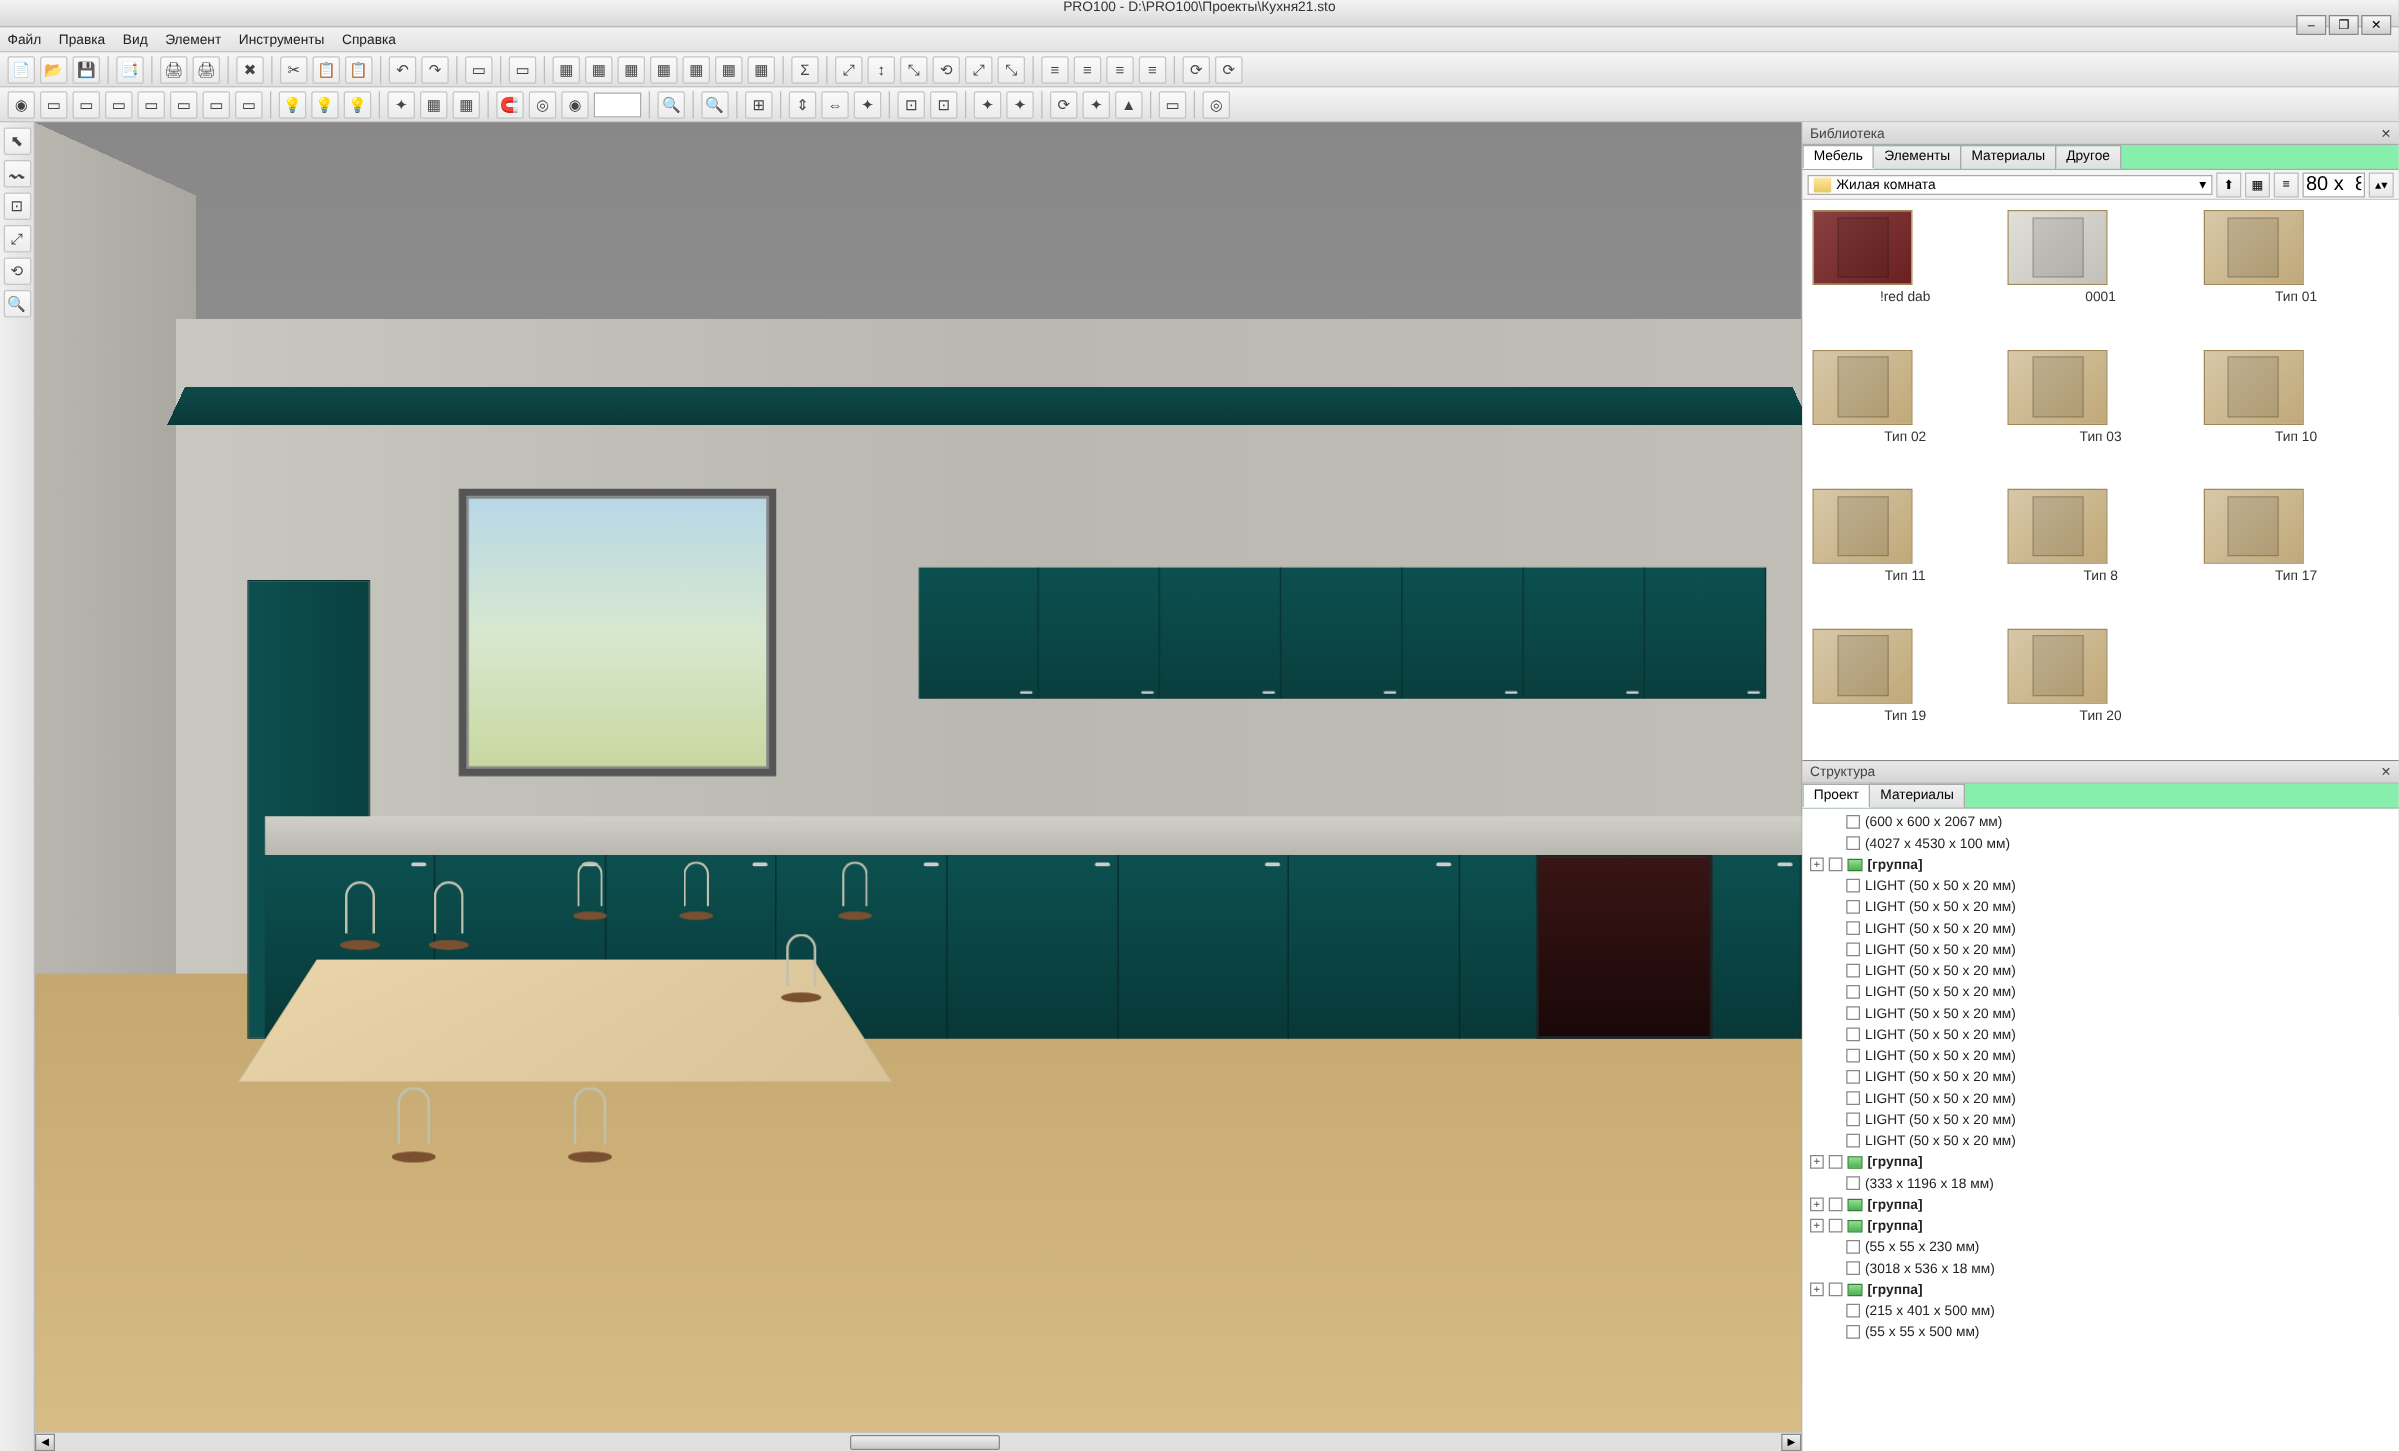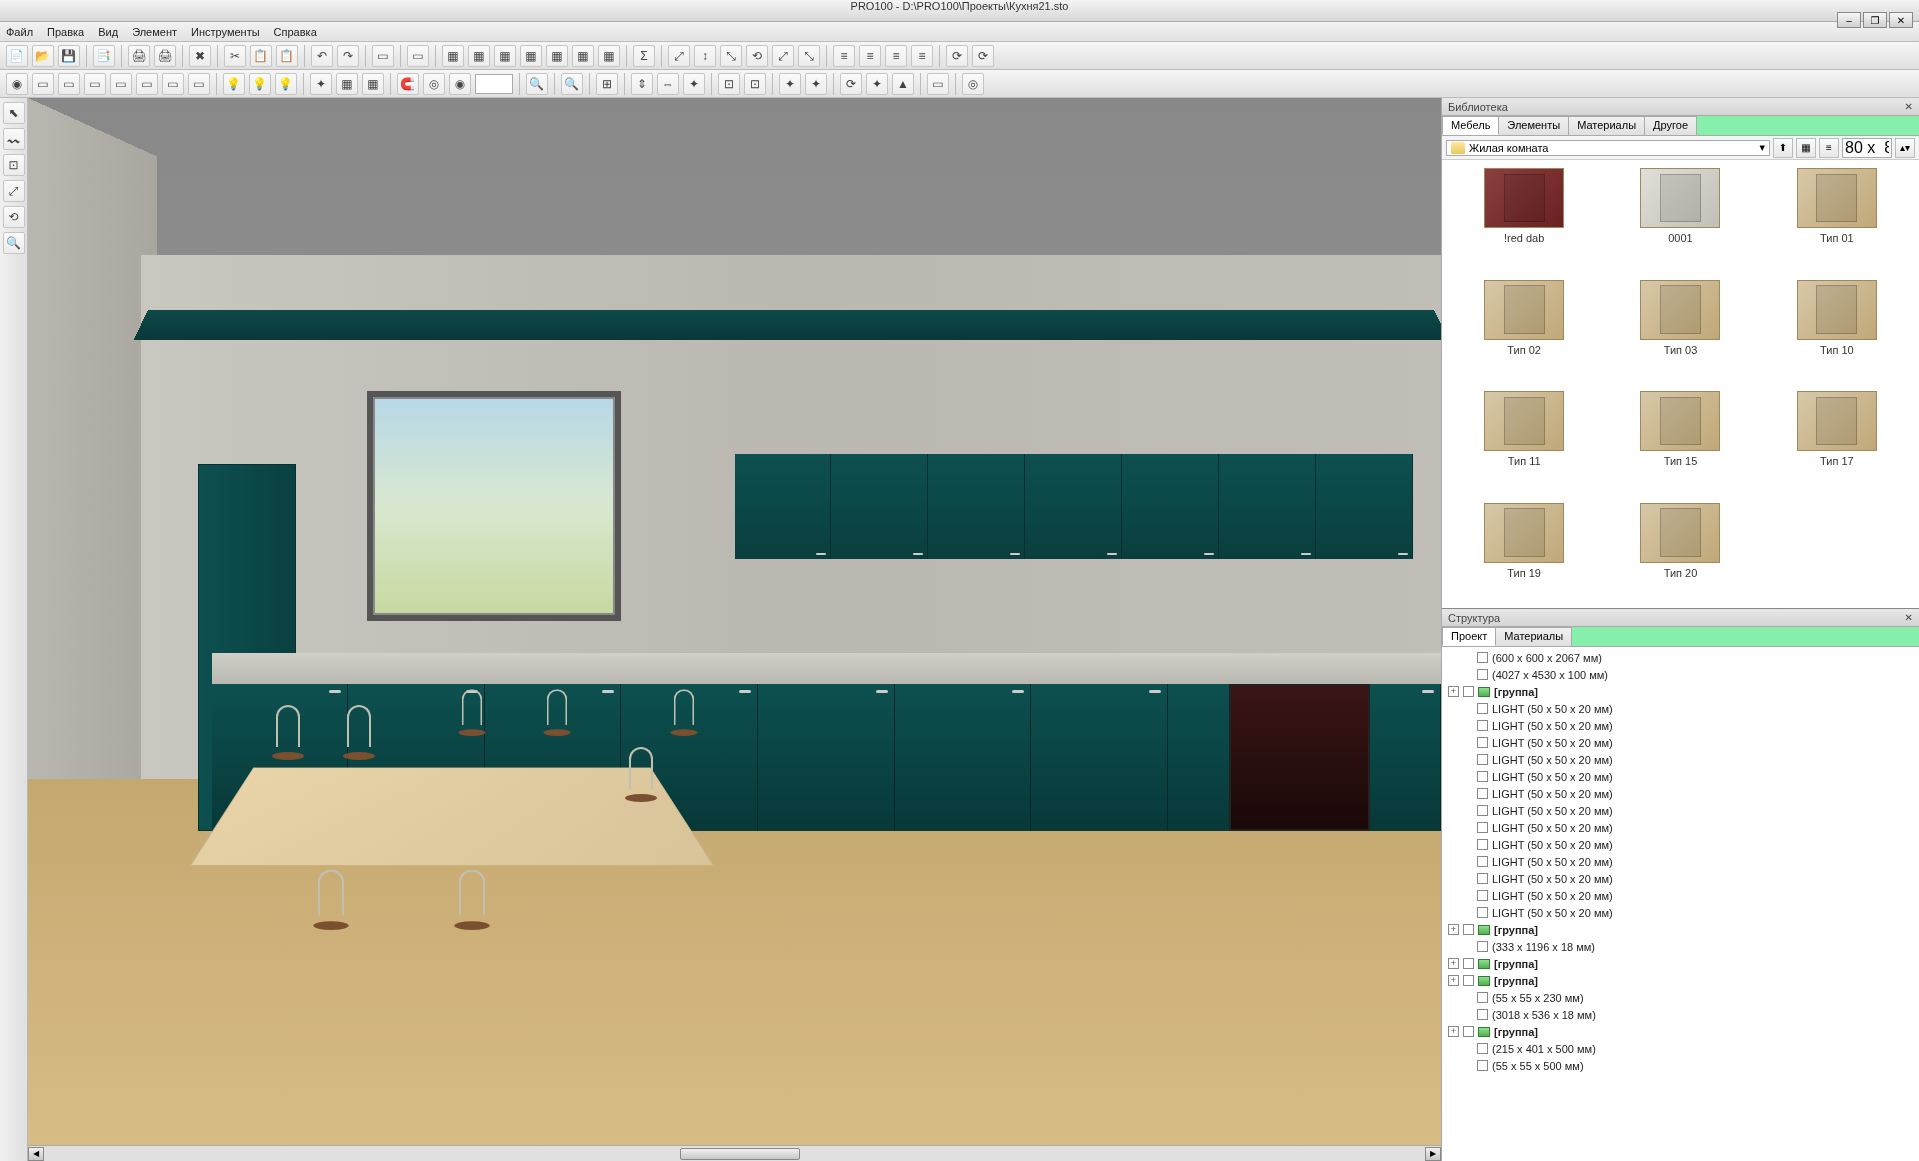--- a/index.html
+++ b/index.html
@@ -77,21 +77,21 @@
 .tabs { height: 20px; display: flex; background: #86efac; border-bottom: 1px solid #aaa; }
 .tab { padding: 2px 8px; border: 1px solid #aaa; border-bottom: none; background: linear-gradient(#f0f0f0,#e0e0e0); cursor: pointer; margin-right: -1px; }
 .tab.active { background: white; border-bottom: 1px solid white; z-index: 1; }
 .lib-toolbar { height: 24px; background: #f4f4f4; display: flex; align-items: center; padding: 0 4px; gap: 3px; border-bottom: 1px solid #ccc; }
 .lib-path { flex: 1; height: 16px; background: white; border: 1px solid #aaa; display: flex; align-items: center; padding: 0 4px; gap: 4px; }
 .folder-icon { width: 14px; height: 12px; background: linear-gradient(#ffe8a0,#e8c860); border-radius: 1px; }
 .lib-btn { width: 20px; height: 20px; background: linear-gradient(#fafafa,#e8e8e8); border: 1px solid #bbb; cursor: pointer; display: flex; align-items: center; justify-content: center; font-size: 10px; }
 .thumb-size { width: 50px; height: 20px; border: 1px solid #aaa; background: white; font-size: 16px; padding: 0 2px; }
 
 .library-grid { flex: 1; background: white; overflow-y: auto; padding: 8px; display: grid; grid-template-columns: repeat(3, 1fr); gap: 14px 8px; }
-.lib-item { display: flex; flex-direction: column; align-items: center; gap: 4px; cursor: pointer; }
+.lib-item { display: flex; flex-direction: column; gap: 4px; cursor: pointer; }
 .lib-thumb { width: 80px; height: 60px; background: linear-gradient(135deg, #d8c8a8, #c0a878); border: 1px solid #a08858; display: flex; align-items: center; justify-content: center; }
 .lib-thumb.t0 { background: linear-gradient(135deg, #8a4040, #6a2020); }
 .lib-thumb.t1 { background: linear-gradient(135deg, #e0e0d8, #c0c0b8); }
 .lib-thumb::before { content: ''; width: 50%; height: 80%; background: rgba(0,0,0,0.1); border: 1px solid rgba(0,0,0,0.2); }
 .lib-label { color: #333; text-align: center; }
 
 .structure-panel { height: 52%; display: flex; flex-direction: column; border-top: 1px solid #888; }
 .tree { flex: 1; background: white; overflow-y: auto; padding: 2px; }
 .tree-row { display: flex; align-items: center; height: 17px; padding: 0 4px; gap: 4px; cursor: pointer; }
 .expander { width: 11px; height: 11px; border: 1px solid #888; display: flex; align-items: center; justify-content: center; font-size: 9px; line-height: 1; color: #555; background: white; }
@@ -330,21 +330,21 @@
         <div class="lib-item">
           <div class="lib-thumb"></div>
           <div class="lib-label">Тип 10</div>
         </div>
         <div class="lib-item">
           <div class="lib-thumb"></div>
           <div class="lib-label">Тип 11</div>
         </div>
         <div class="lib-item">
           <div class="lib-thumb"></div>
-          <div class="lib-label">Тип 15</div>
+          <div class="lib-label">Тип 8</div>
         </div>
         <div class="lib-item">
           <div class="lib-thumb"></div>
           <div class="lib-label">Тип 17</div>
         </div>
         <div class="lib-item">
           <div class="lib-thumb"></div>
           <div class="lib-label">Тип 19</div>
         </div>
         <div class="lib-item">

